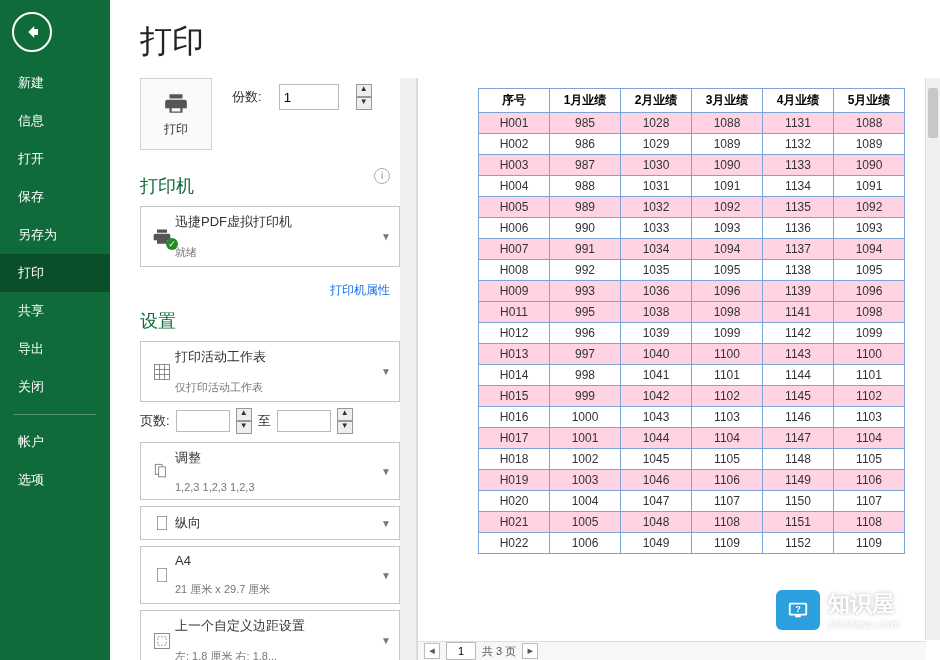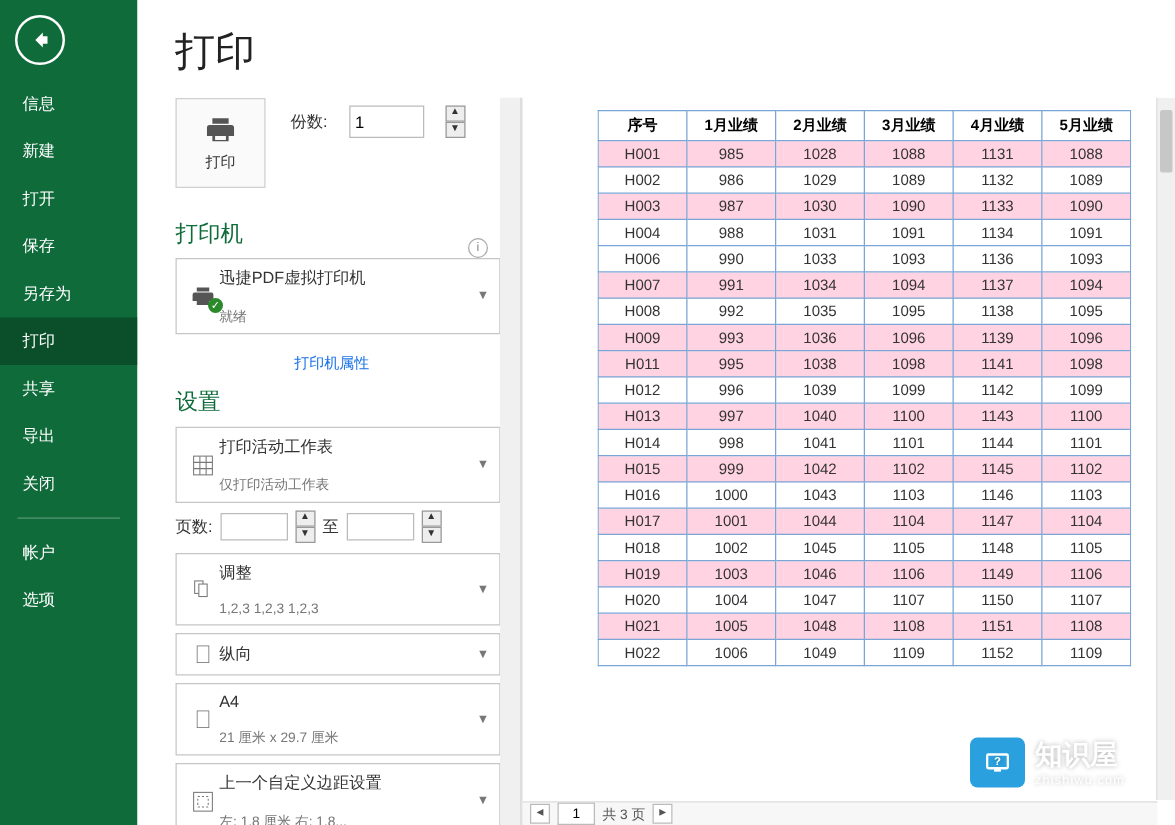--- a/index.html
+++ b/index.html
@@ -15,29 +15,29 @@
 .content{flex:1;display:flex;overflow:hidden}
 .left-panel{width:260px;padding:0 0 0 30px;overflow-y:auto}
 .print-top{display:flex;align-items:flex-start;gap:20px;margin-bottom:18px}
 .print-btn{width:70px;height:70px;border:1px solid #d0d0d0;display:flex;flex-direction:column;align-items:center;justify-content:center;cursor:pointer;background:#fafafa}
 .print-btn .lbl{font-size:12px;margin-top:4px}
 .copies{display:flex;align-items:center;gap:17px;margin-top:6px}
 .copies input{width:50px;height:20px;border:1px solid #bbb;padding:2px 4px}
 .spin-group{display:flex;flex-direction:column}
 .spin-btn{width:14px;height:11px;border:1px solid #999;background:#eee;font-size:8px;line-height:8px;text-align:center;cursor:pointer}
 .section-h{color:#0f6b3a;font-size:18px;margin:6px 0 8px}
-.section-row{display:flex;justify-content:space-between;align-items:flex-end}
+.section-row{display:flex;justify-content:space-between;align-items:flex-start}
 .info-badge{width:14px;height:14px;border:1px solid #aaa;border-radius:50%;font-size:10px;text-align:center;line-height:14px;color:#888;margin-right:10px}
 .combo{border:1px solid #c6c6c6;background:#fff;display:flex;align-items:center;padding:6px 8px;margin-bottom:6px;cursor:pointer;position:relative}
 .combo .icon-slot{width:26px;display:flex;justify-content:center}
 .combo .txt{flex:1}
 .combo .title{font-size:13px;color:#333}
 .combo .sub{font-size:11px;color:#777;margin-top:14px}
 .combo .chev{color:#777;font-size:10px}
-.link{color:#1a73e8;font-size:12px;text-align:center;display:block;margin:15px 10px 10px 0;cursor:pointer}
+.link{color:#1a73e8;font-size:12px;text-align:right;display:block;margin:15px 10px 10px 0;cursor:pointer}
 .pages-row{display:flex;align-items:center;gap:6px;margin:4px 0 8px}
 .pages-row input{width:48px;height:18px;border:1px solid #bbb}
 .preview{flex:1;border-left:1px solid #d8d8d8;position:relative;overflow:hidden;background:#fff}
 .scroll-v{position:absolute;right:0;top:0;bottom:20px;width:14px;background:#f0f0f0;border-left:1px solid #ddd}
 .scroll-v .thumb{position:absolute;left:2px;right:2px;top:10px;height:50px;background:#c7c7c7;border-radius:2px}
 .scroll-h{position:absolute;left:0;right:14px;bottom:0;height:18px;background:#f7f7f7;border-top:1px solid #ddd;display:flex;align-items:center;padding-left:6px;gap:6px;font-size:11px;color:#555}
 .scroll-h .nav-a{width:14px;height:14px;border:1px solid #bbb;text-align:center;line-height:12px;cursor:pointer;background:#fff}
 .scroll-h .pg-inp{width:24px;height:14px;border:1px solid #bbb;text-align:center;font-size:11px}
 .sheet{position:absolute;left:60px;top:10px;right:22px;bottom:24px;display:flex;justify-content:flex-start}
 .table-wrap{max-height:100%;overflow:hidden}
@@ -57,22 +57,22 @@
 </head>
 <body>
 
 <div class="app">
   <div class="sidebar">
     <div class="back-btn">
       <svg width="18" height="18" viewBox="0 0 24 24">
           <path d="M15 4l-8 8 8 8v-4h5v-8h-5z"></path>
         </svg>
     </div>
+    <div class="nav-item">新建</div>
     <div class="nav-item">信息</div>
-    <div class="nav-item">新建</div>
     <div class="nav-item">打开</div>
     <div class="nav-item">保存</div>
     <div class="nav-item">另存为</div>
     <div class="nav-item active">打印</div>
     <div class="nav-item">共享</div>
     <div class="nav-item">导出</div>
     <div class="nav-item">关闭</div>
     <div class="nav-sep"></div>
     <div class="nav-item">帐户</div>
     <div class="nav-item">选项</div>
@@ -265,20 +265,28 @@
                     <td>1090</td>
                   </tr>
                   <tr class="even">
                     <td>H004</td>
                     <td>988</td>
                     <td>1031</td>
                     <td>1091</td>
                     <td>1134</td>
                     <td>1091</td>
                   </tr>
+                  <tr class="odd">
+                    <td>H005</td>
+                    <td>989</td>
+                    <td>1032</td>
+                    <td>1092</td>
+                    <td>1135</td>
+                    <td>1092</td>
+                  </tr>
                   <tr class="even">
                     <td>H006</td>
                     <td>990</td>
                     <td>1033</td>
                     <td>1093</td>
                     <td>1136</td>
                     <td>1093</td>
                   </tr>
                   <tr class="odd">
                     <td>H007</td>

